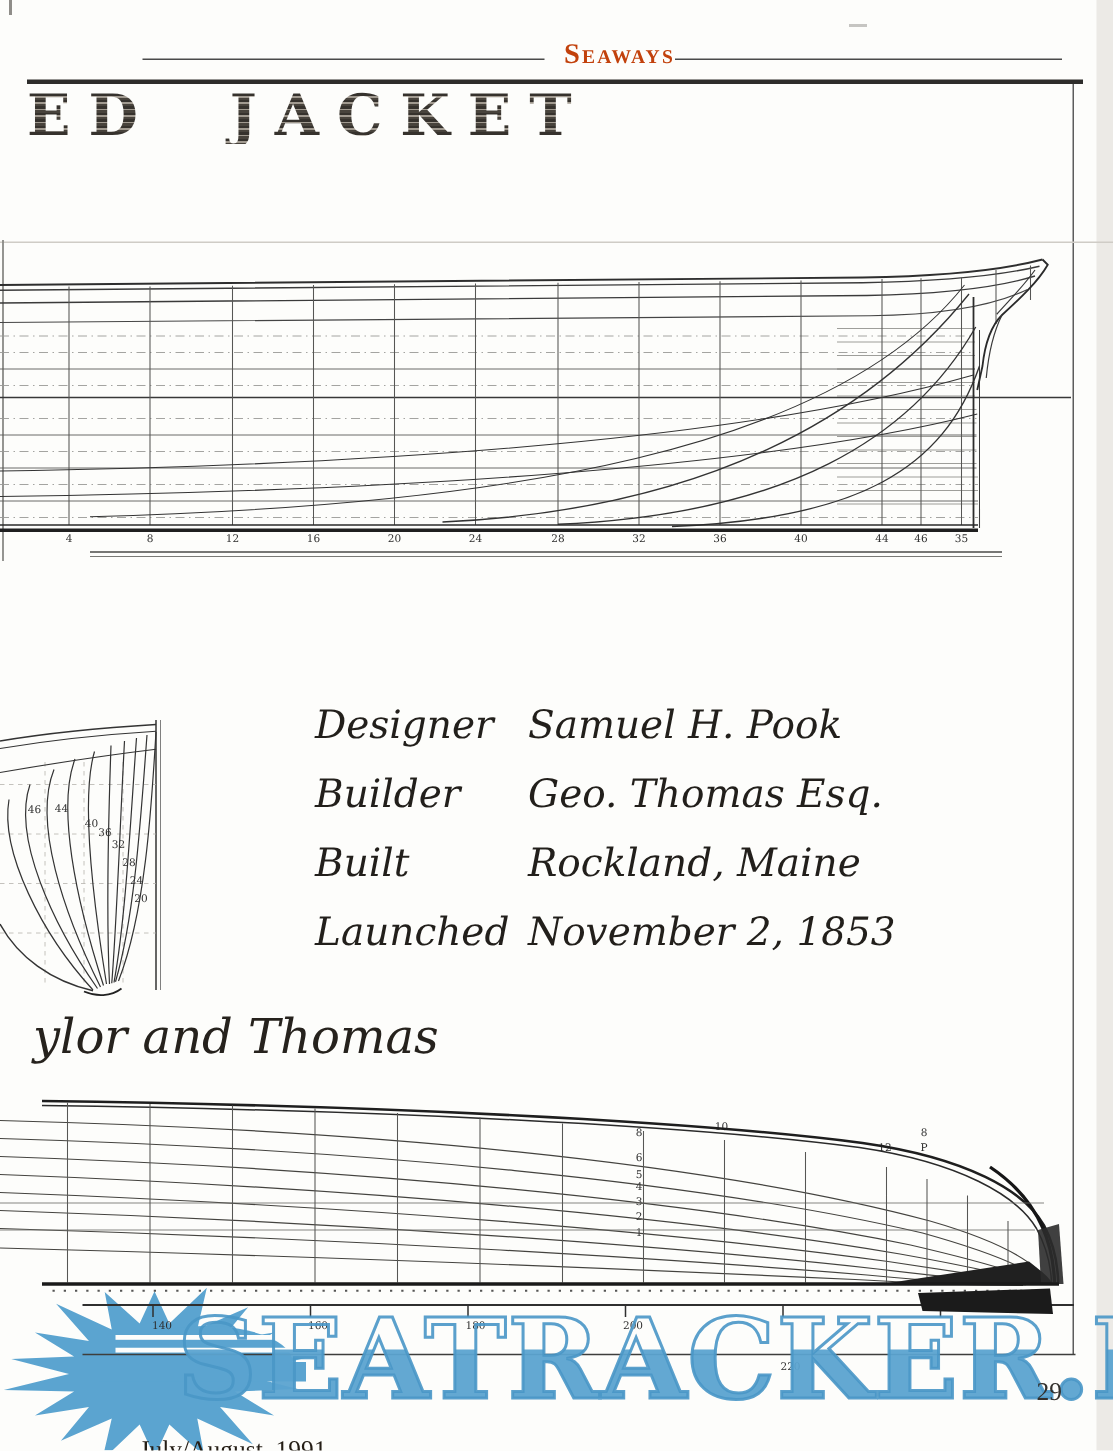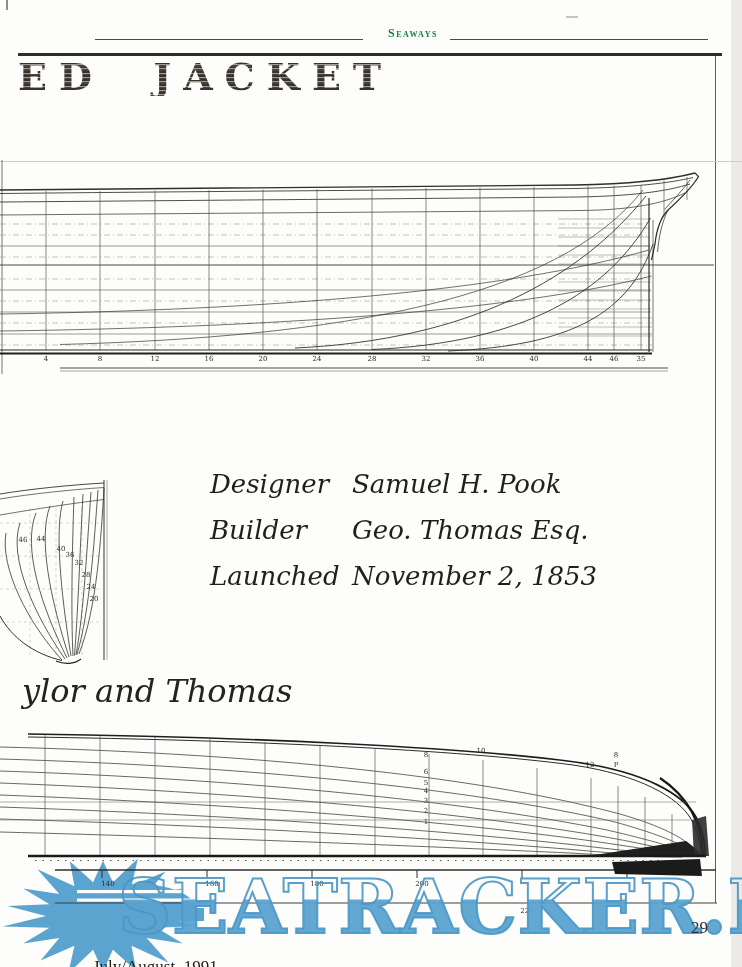--- a/index.html
+++ b/index.html
@@ -7,21 +7,21 @@
     width:742px;height:967px;position:relative;overflow:hidden;
     background:#fdfdfb;
     font-family:"Liberation Serif", serif;
   }
   .abs{position:absolute;}
   
   .masthead-line{position:absolute;height:1px;background:#4a4a4a;top:39px;}
   .masthead-title{
     position:absolute;top:26px;left:368px;width:90px;text-align:center;
     font-family:"Liberation Serif", serif;font-variant:small-caps;
-    font-size:12px;letter-spacing:1.5px;color:#15803d;font-weight:600;
+    font-size:19px;letter-spacing:1.5px;color:#c2410c;font-weight:600;
   }
   .top-rule{position:absolute;top:53px;left:18px;width:704px;height:3px;background:#2e2d2b;}
   .tick-mark{position:absolute;background:#8f8d89;}
   
   .page-title{
     position:absolute;top:58px;left:18px;
     font-family:"DejaVu Serif", serif;font-weight:bold;font-size:38px;line-height:1;
     letter-spacing:12px;word-spacing:24px;color:#413c36;
     background:repeating-linear-gradient(180deg,#36322d 0 1.7px,#a19a90 1.7px 2.7px,#48433c 2.7px 4.3px);
     -webkit-background-clip:text;background-clip:text;
@@ -288,20 +288,24 @@
 <div class="specs">
   <div class="spec-row">
     <span class="spec-label">Designer</span>
     <span class="spec-value">Samuel H. Pook</span>
   </div>
   <div class="spec-row">
     <span class="spec-label">Builder</span>
     <span class="spec-value">Geo. Thomas Esq.</span>
   </div>
   <div class="spec-row">
+    <span class="spec-label">Built</span>
+    <span class="spec-value">Rockland, Maine</span>
+  </div>
+  <div class="spec-row">
     <span class="spec-label">Launched</span>
     <span class="spec-value">November 2, 1853</span>
   </div>
 </div>
 
 <div class="caption-text">ylor and Thomas</div>
 
 <div class="wm-layer">
   <div class="wm-text wm-fill" style="color: rgb(91, 164, 208);">SEATRACKER.RU</div>
   <div class="wm-text wm-outline" style="-webkit-text-stroke: 2px rgb(74, 151, 199);">SEATRACKER.RU</div>

